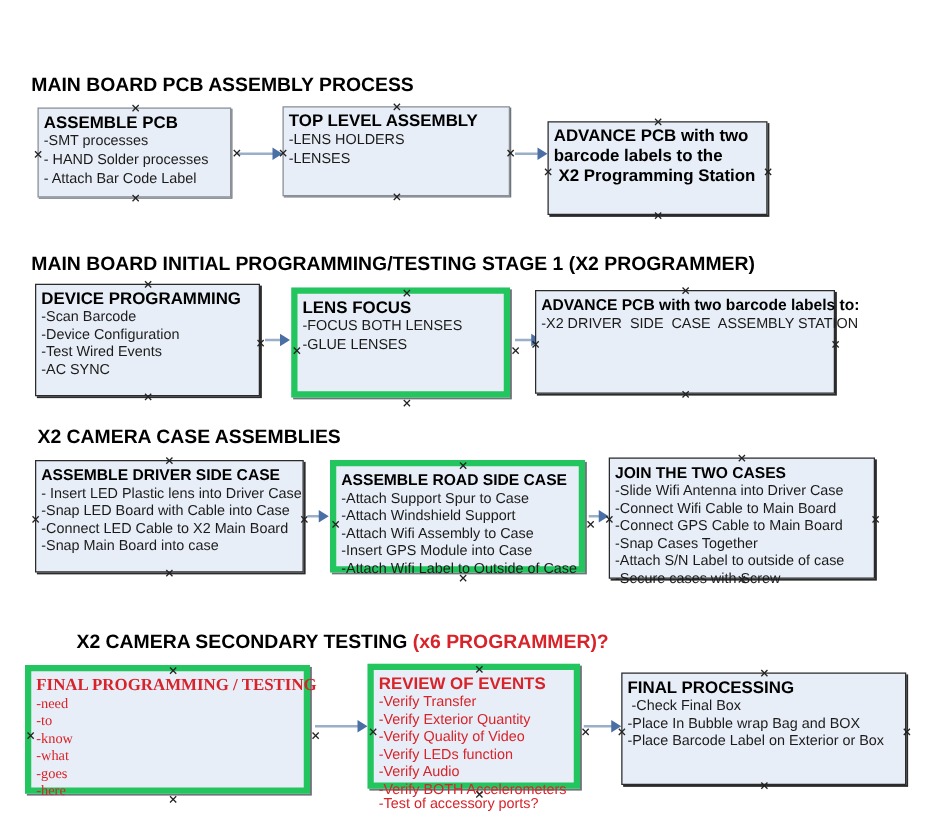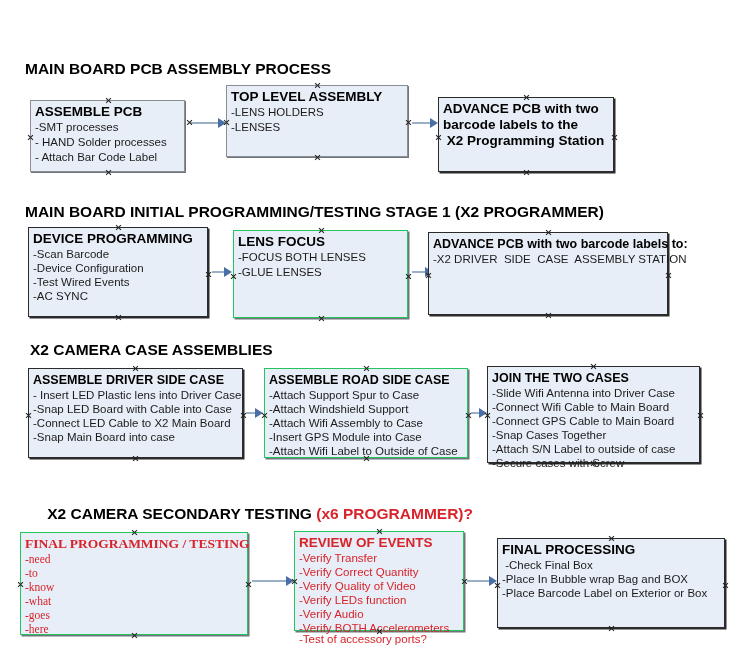--- a/index.html
+++ b/index.html
@@ -48,21 +48,21 @@
     border: 1px solid #8a8f96;
     box-sizing: border-box;
     box-shadow: 1px 1px 0 0 #6f757c;
     padding: 3px 0 0 4px;
   }
   .node.dark-border {
     border: 1px solid #2b2b2b;
     box-shadow: 1.5px 1.5px 0 0 #2b2b2b;
   }
   .node.gray-border {
-    border: 1px solid #22c55e;
+    border: 5px solid #22c55e;
     box-shadow: 1.5px 1.5px 0 0 #70757b;
   }
   .node .title {
     font-size: 13.5px;
     font-weight: bold;
     color: #000000;
     line-height: 16px;
     white-space: pre;
   }
   .node .title.sm {
@@ -119,21 +119,21 @@
   .handle::after  { transform: rotate(-45deg); }
 </style>
 </head>
 <body>
 
 <div id="canvas">
 
 
   <div class="section-title" style="left:25px; top:60px;">MAIN BOARD PCB ASSEMBLY PROCESS</div>
 
-  <div class="node" style="left:30px; top:100px; width:155px; height:72px;">
+  <div class="node" style="left:30px; top:86px; width:155px; height:72px;">
     <div class="title">ASSEMBLE PCB</div>
     <div class="line">-SMT processes</div>
     <div class="line">- HAND Solder processes</div>
     <div class="line">- Attach Bar Code Label</div>
     <div class="handle" style="left:-4px; top:33px;"></div>
     <div class="handle" style="left:74px; top:-4px;"></div>
     <div class="handle" style="left:74px; top:68px;"></div>
   </div>
 
   <div class="conn" style="left:190px; top:122px; width:30px;"></div>
@@ -241,21 +241,21 @@
     <div class="line tight">-Connect GPS Cable to Main Board</div>
     <div class="line tight">-Snap Cases Together</div>
     <div class="line tight">-Attach S/N Label to outside of case</div>
     <div class="line tight">-Secure cases with Screw</div>
     <div class="handle" style="left:-4px; top:45px;"></div>
     <div class="handle" style="left:102px; top:-4px;"></div>
     <div class="handle" style="left:102px; top:93px;"></div>
     <div class="handle" style="left:209px; top:45px;"></div>
   </div>
 
-  <div class="section-title" style="left:30px; top:487px;">
+  <div class="section-title" style="left:44px; top:487px;">
     <span>X2 CAMERA SECONDARY TESTING </span><span class="accent">(x6 PROGRAMMER)?</span>
   </div>
 
   <div class="node red gray-border" style="left:20px; top:532px; width:228px; height:103px;font-family:Liberation Serif, serif;">
     <div class="title">FINAL PROGRAMMING / TESTING</div>
     <div class="line tight">-need</div>
     <div class="line tight">-to</div>
     <div class="line tight">-know</div>
     <div class="line tight">-what</div>
     <div class="line tight">-goes</div>
@@ -265,21 +265,21 @@
     <div class="handle" style="left:110px; top:99px;"></div>
     <div class="handle" style="left:224px; top:48px;"></div>
   </div>
 
   <div class="conn" style="left:252px; top:580px; width:38px;"></div>
   <div class="arrow" style="left:286px; top:576px;"></div>
 
   <div class="node red gray-border" style="left:294px; top:531px; width:170px; height:100px;">
     <div class="title">REVIEW OF EVENTS</div>
     <div class="line tight">-Verify Transfer</div>
-    <div class="line tight">-Verify Correct Quantity</div>
+    <div class="line tight">-Verify Exterior Quantity</div>
     <div class="line tight">-Verify Quality of Video</div>
     <div class="line tight">-Verify LEDs function</div>
     <div class="line tight">-Verify Audio</div>
     <div class="line tight">-Verify BOTH Accelerometers</div>
     <div class="overflow-line" style="top:101px;">-Test of accessory ports?</div>
     <div class="handle" style="left:-4px; top:46px;"></div>
     <div class="handle" style="left:81px; top:-4px;"></div>
     <div class="handle" style="left:81px; top:96px;"></div>
     <div class="handle" style="left:166px; top:46px;"></div>
   </div>

